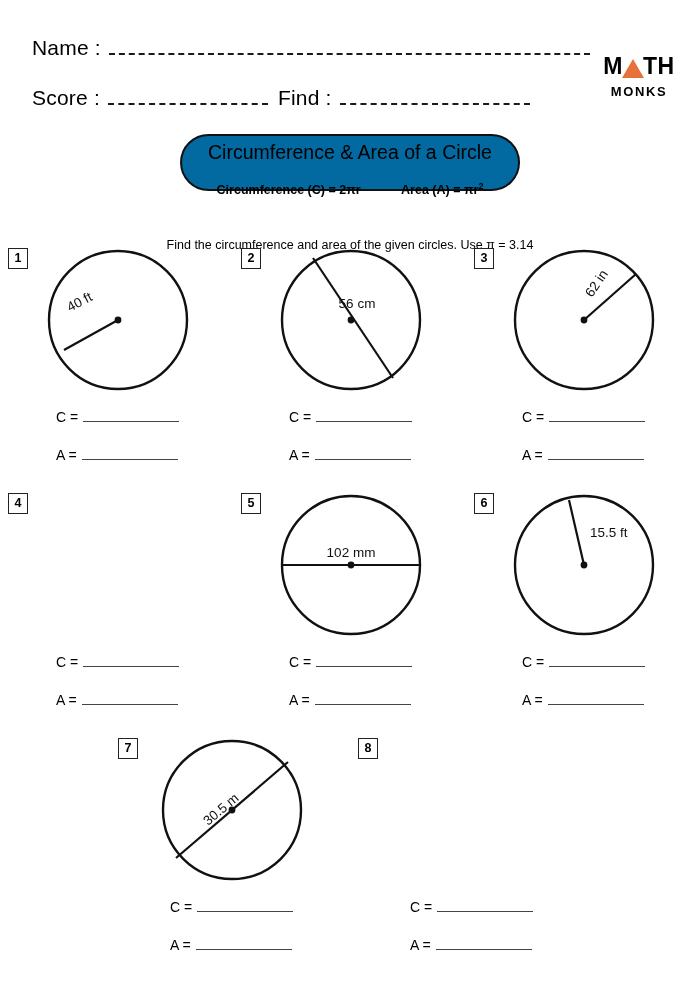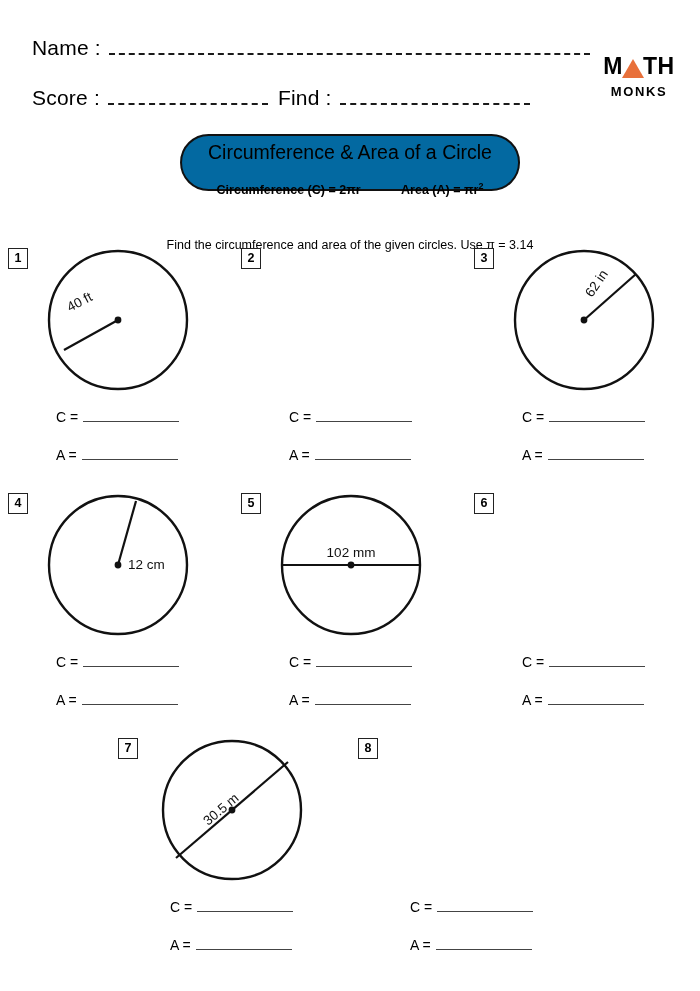--- a/index.html
+++ b/index.html
@@ -266,20 +266,28 @@
             <span class="ans-line"></span>
           </div>
           <div class="ans-row">
             <span class="ans-label">A =</span>
             <span class="ans-line"></span>
           </div>
         </div>
       </div>
     <div class="cell">
         <div class="numbox">2</div>
+        <div class="circle-wrap">
+          <svg width="140" height="140" viewBox="0 0 140 140">
+            <circle cx="70" cy="70" r="69" fill="none" stroke="#111" stroke-width="2.4"></circle>
+            <line x1="32" y1="8" x2="112" y2="128" stroke="#111" stroke-width="2.2"></line>
+            <circle cx="70" cy="70" r="3.4" fill="#111"></circle>
+            <text x="76" y="58" class="circ-label" text-anchor="middle">56 cm</text>
+          </svg>
+        </div>
         <div class="answers">
           <div class="ans-row">
             <span class="ans-label">C =</span>
             <span class="ans-line"></span>
           </div>
           <div class="ans-row">
             <span class="ans-label">A =</span>
             <span class="ans-line"></span>
           </div>
         </div>
@@ -302,28 +310,20 @@
           <div class="ans-row">
             <span class="ans-label">A =</span>
             <span class="ans-line"></span>
           </div>
         </div>
       </div>
   </div>
   <div class="row">
     <div class="cell">
         <div class="numbox">4</div>
-        <div class="circle-wrap">
-          <svg width="140" height="140" viewBox="0 0 140 140">
-            <circle cx="70" cy="70" r="69" fill="none" stroke="#111" stroke-width="2.4"></circle>
-            <line x1="70" y1="70" x2="88" y2="6" stroke="#111" stroke-width="2.2"></line>
-            <circle cx="70" cy="70" r="3.4" fill="#111"></circle>
-            <text x="80" y="74" class="circ-label" text-anchor="start">12 cm</text>
-          </svg>
-        </div>
         <div class="answers">
           <div class="ans-row">
             <span class="ans-label">C =</span>
             <span class="ans-line"></span>
           </div>
           <div class="ans-row">
             <span class="ans-label">A =</span>
             <span class="ans-line"></span>
           </div>
         </div>
@@ -344,20 +344,28 @@
             <span class="ans-line"></span>
           </div>
           <div class="ans-row">
             <span class="ans-label">A =</span>
             <span class="ans-line"></span>
           </div>
         </div>
       </div>
     <div class="cell">
         <div class="numbox">6</div>
+        <div class="circle-wrap">
+          <svg width="140" height="140" viewBox="0 0 140 140">
+            <circle cx="70" cy="70" r="69" fill="none" stroke="#111" stroke-width="2.4"></circle>
+            <line x1="70" y1="70" x2="55" y2="5" stroke="#111" stroke-width="2.2"></line>
+            <circle cx="70" cy="70" r="3.4" fill="#111"></circle>
+            <text x="76" y="42" class="circ-label" text-anchor="start">15.5 ft</text>
+          </svg>
+        </div>
         <div class="answers">
           <div class="ans-row">
             <span class="ans-label">C =</span>
             <span class="ans-line"></span>
           </div>
           <div class="ans-row">
             <span class="ans-label">A =</span>
             <span class="ans-line"></span>
           </div>
         </div>

